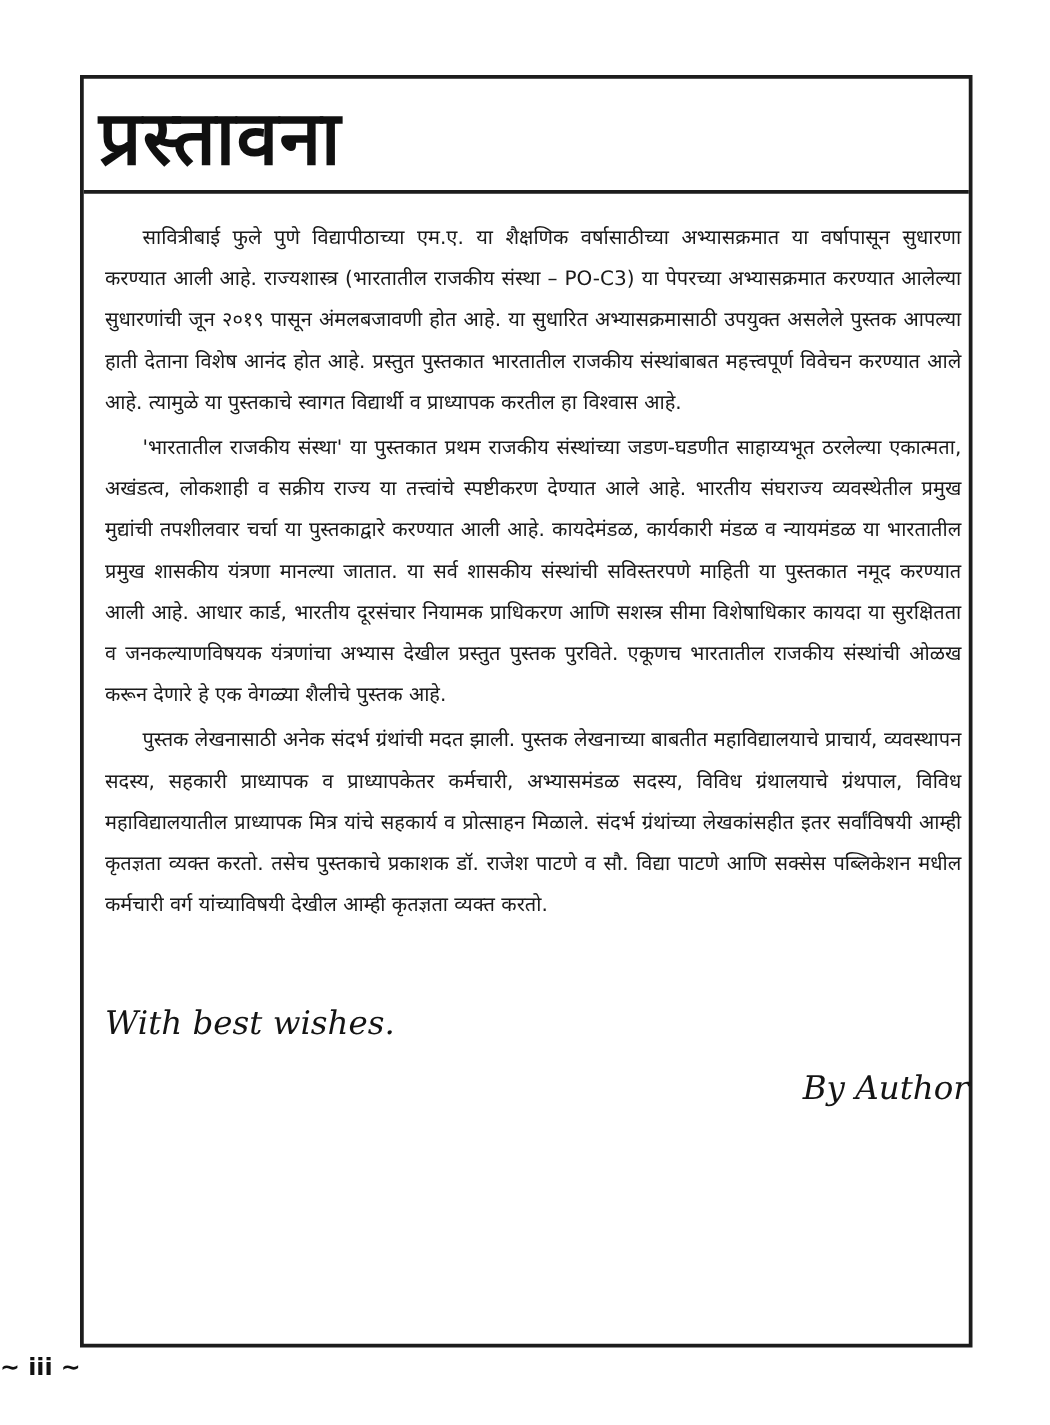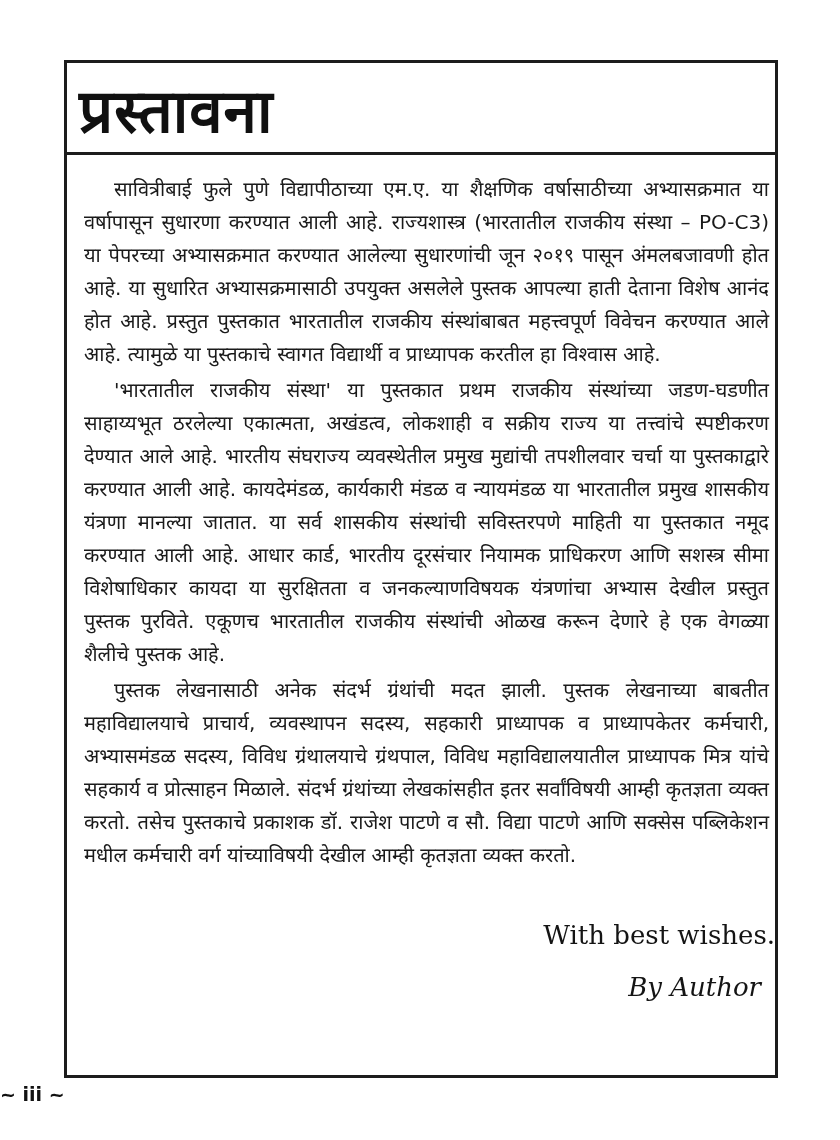--- a/index.html
+++ b/index.html
@@ -27,40 +27,40 @@
   }
   .page-title {
     font-size: 60px;
     font-weight: 700;
     line-height: 1.15;
     letter-spacing: 1px;
     color: #101010;
   }
   .content {
     padding: 18px 6px 0 17px;
-    font-size: 20px;
+    font-size: 16px;
     line-height: 33px;
     text-align: justify;
     color: #1a1a1a;
   }
   .content p {
     text-indent: 30px;
     margin-bottom: 3px;
   }
   .closing {
-    margin-top: 48px;
+    margin-top: 64px;
     padding-left: 17px;
     font-family: "DejaVu Serif", serif;
+    font-style: italic;
     font-size: 26px;
     color: #141414;
-    text-align: right;
   }
   .author {
     margin-top: 22px;
-    padding-right: 14px;
+    padding-right: 0;
     font-family: "DejaVu Serif", serif;
     font-style: italic;
     font-size: 26px;
     text-align: right;
     color: #141414;
   }
   .footer {
     position: absolute;
     left: 0; right: 0;
     top: 1083px;

